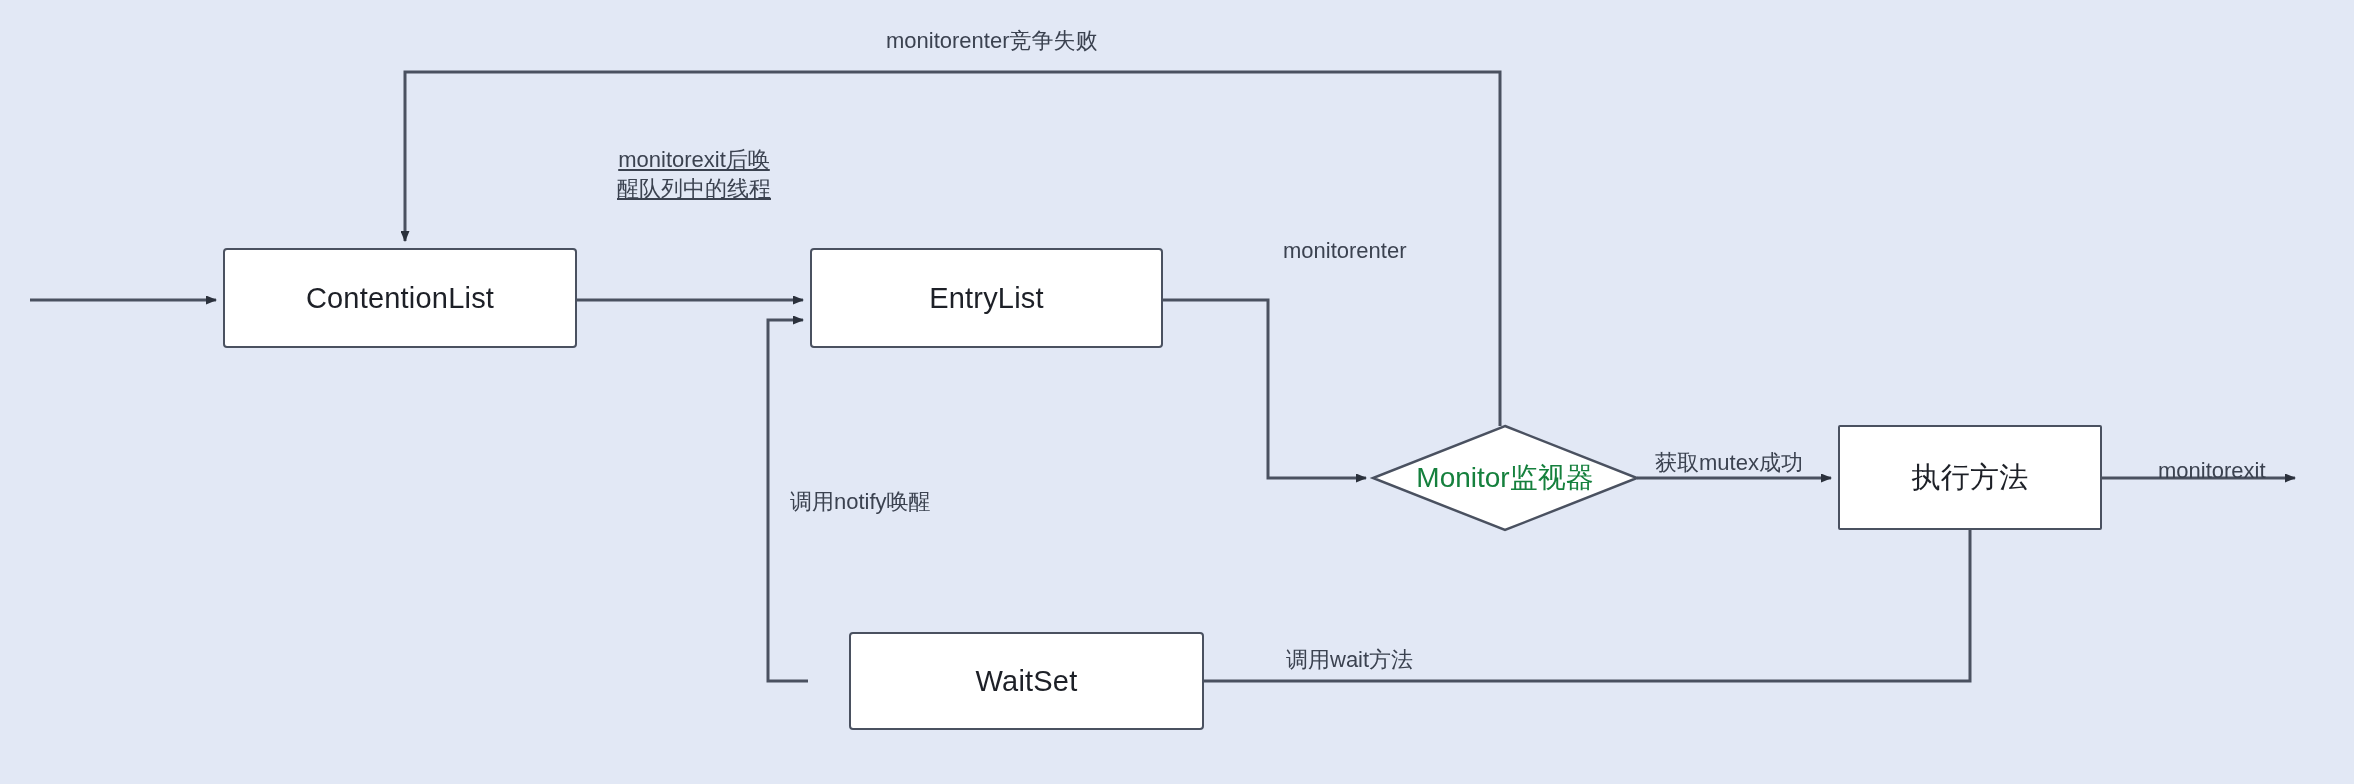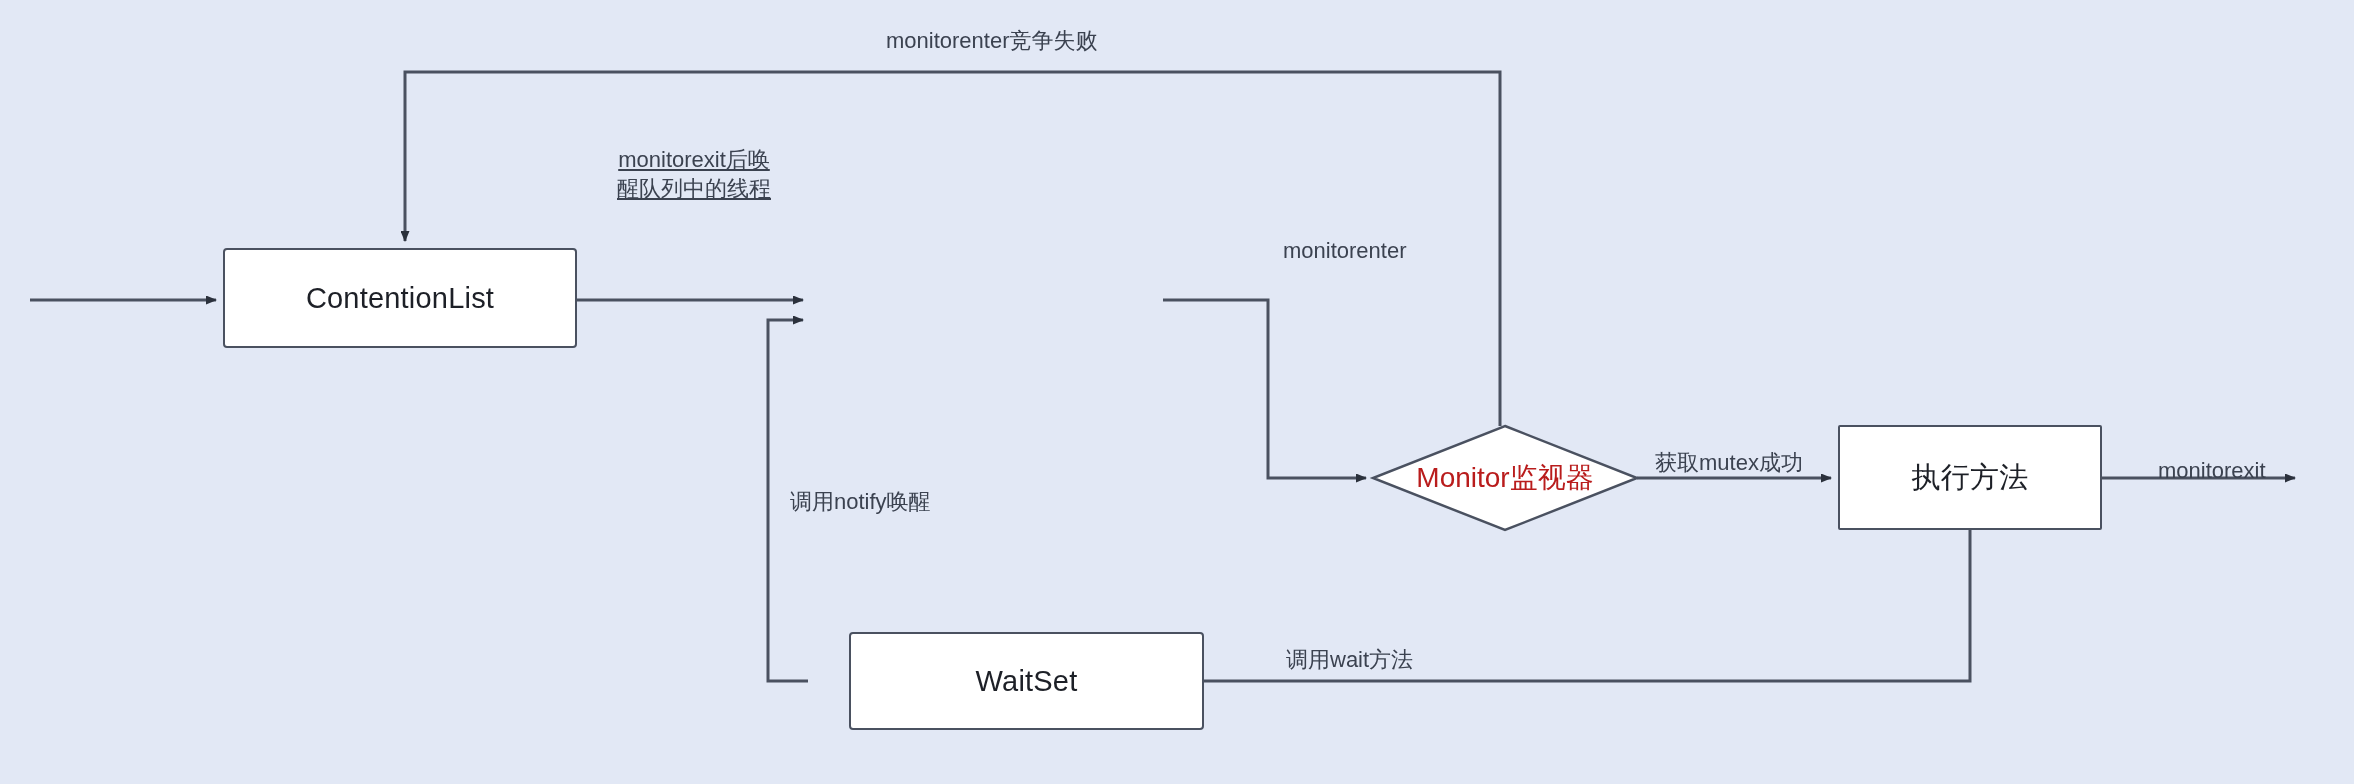--- a/index.html
+++ b/index.html
@@ -43,21 +43,21 @@
   .diamond-wrap {
     position: absolute;
     display: flex;
     align-items: center;
     justify-content: center;
   }
   .diamond-label {
     position: relative;
     z-index: 2;
     font-size: 28px;
-    color: #b91c1c;
+    color: #15803d;
     white-space: nowrap;
   }
   .edge-label {
     position: absolute;
     color: #3b4250;
     font-size: 22px;
     white-space: nowrap;
     line-height: 1.32;
   }
   .edge-label.two-line { white-space: normal; text-align: center; text-decoration: underline; }
@@ -93,20 +93,23 @@
       <path d="M 808,681 L 768,681 L 768,320 L 803,320" marker-end="url(#arrow)"></path>
 
       <path d="M 1505,426 L 1637,478 L 1505,530 L 1373,478 Z" fill="#ffffff" stroke="#4a5160" stroke-width="2.5"></path>
     </g>
   </svg>
 
   <div class="node" style="left:223px; top:248px; width:354px; height:100px;">
     <span>ContentionList</span>
   </div>
 
+  <div class="node" style="left:810px; top:248px; width:353px; height:100px;">
+    <span>EntryList</span>
+  </div>
 
   <div class="node" style="left:808px; top:632px; width:355px; height:98px;margin-left:41px;">
     <span>WaitSet</span>
   </div>
 
   <div class="diamond-wrap" style="left:1373px; top:426px; width:264px; height:104px;">
     <span class="diamond-label">Monitor监视器</span>
   </div>
 
   <div class="node sharp" style="left:1838px; top:425px; width:264px; height:105px;">

